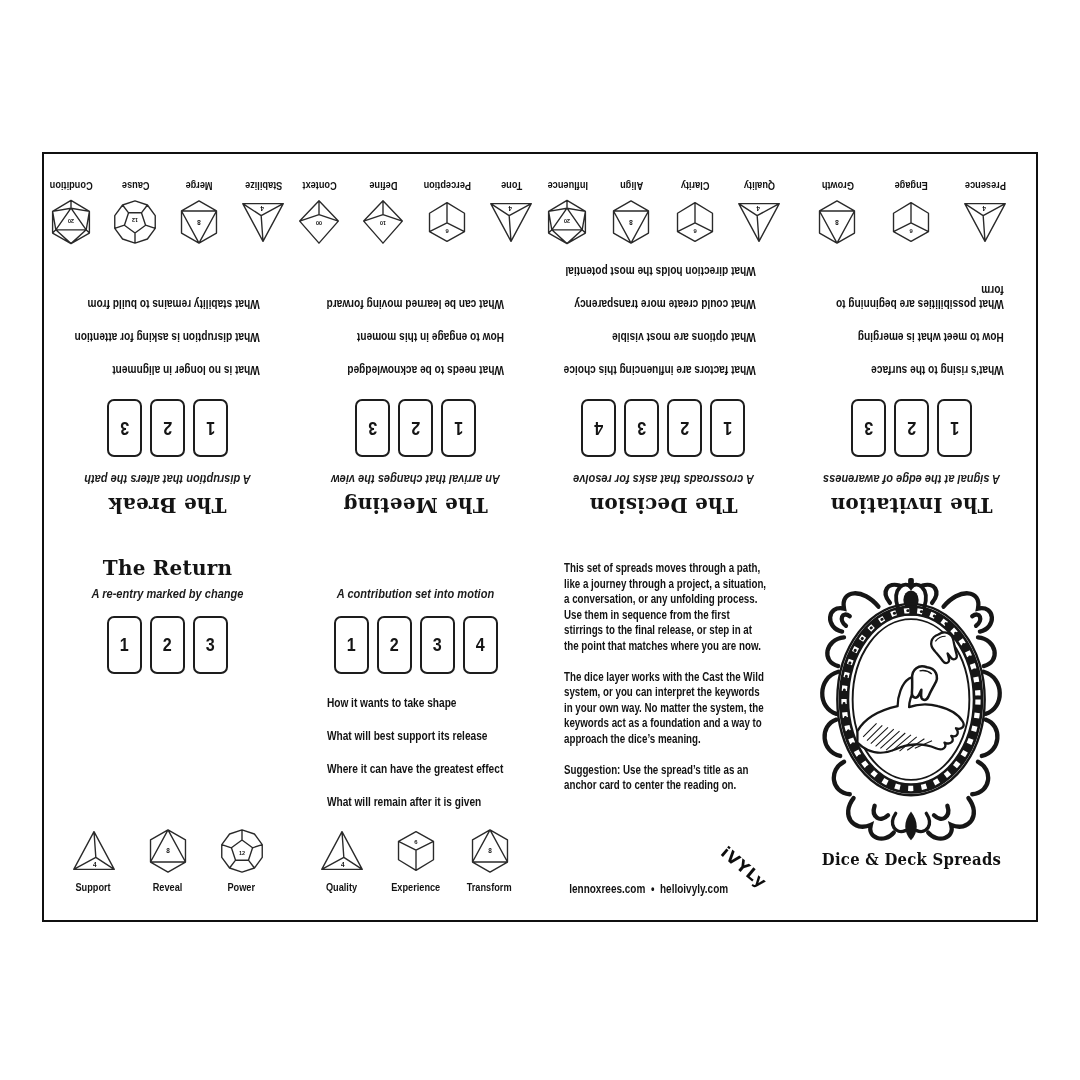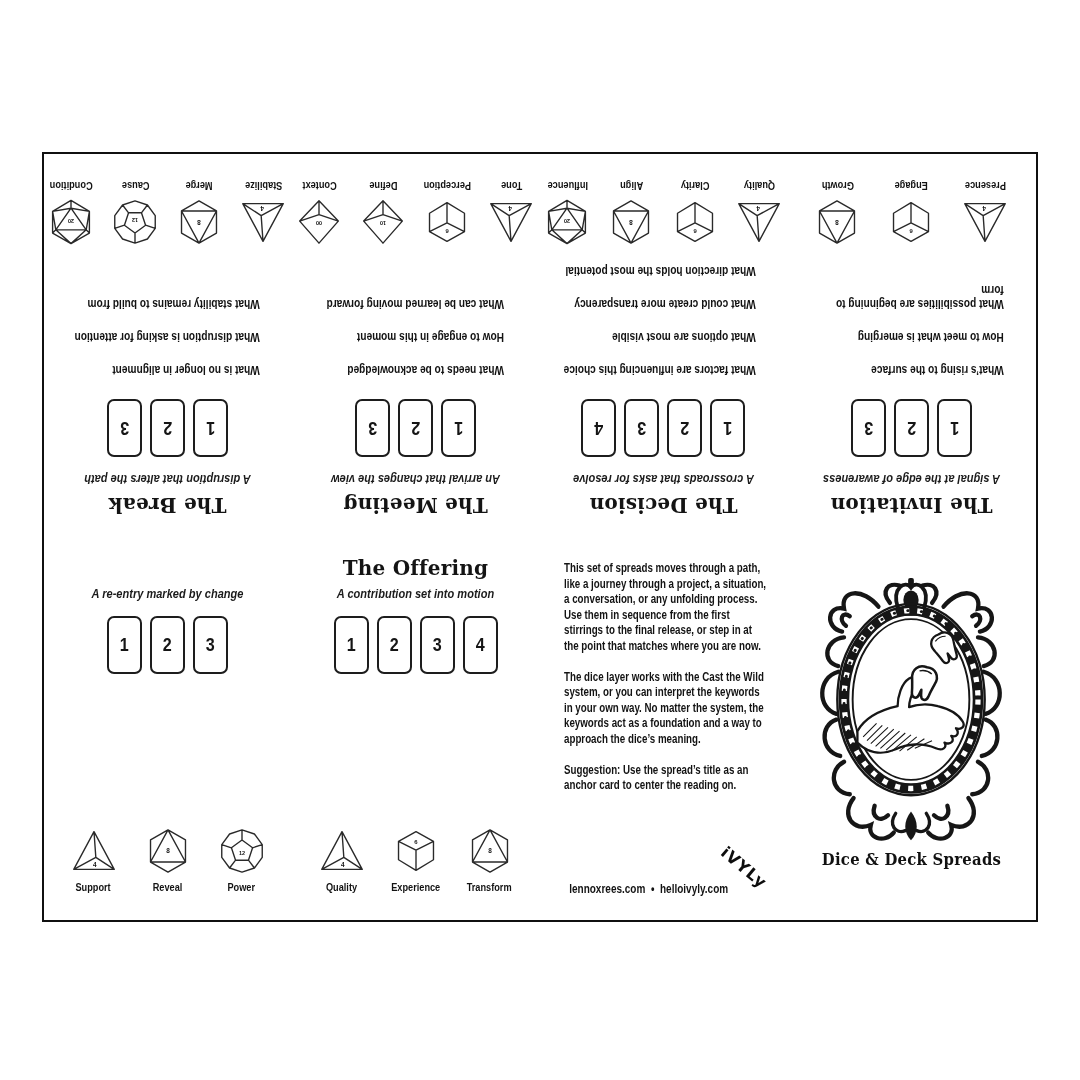--- a/index.html
+++ b/index.html
@@ -316,20 +316,21 @@
           <svg viewBox="0 0 100 100">
             <use href="#d8"></use>
             <text class="dnum" x="50" y="54" font-size="14">8</text>
           </svg>
           <figcaption>Growth</figcaption>
         </figure>
     </div>
   </section>
 
   <section class="panel rowB col0">
+    <h2 class="sp-title">The Return</h2>
     <p class="sp-sub">A re-entry marked by change</p>
     <div class="cards">
       <div class="card">
           <span class="cnum">1</span>
         </div>
       <div class="card">
           <span class="cnum">2</span>
         </div>
       <div class="card">
           <span class="cnum">3</span>
@@ -354,36 +355,41 @@
           <svg viewBox="0 0 100 100">
             <use href="#d12"></use>
             <text class="dnum" x="50" y="58" font-size="12">12</text>
           </svg>
           <figcaption>Power</figcaption>
         </figure>
     </div>
   </section>
 
   <section class="panel rowB col1">
-    <h2 class="sp-title">The Offering</h2>
     <p class="sp-sub">A contribution set into motion</p>
     <div class="cards">
       <div class="card">
           <span class="cnum">1</span>
         </div>
       <div class="card">
           <span class="cnum">2</span>
         </div>
       <div class="card">
           <span class="cnum">3</span>
         </div>
       <div class="card">
           <span class="cnum">4</span>
         </div>
     </div>
+    <div class="qwrap"><ul class="qs">
+      <li>How it wants to take shape</li>
+      <li>What will best support its release</li>
+      <li>Where it can have the greatest effect</li>
+      <li>What will remain after it is given</li>
+    </ul></div>
     <div class="dice three">
       <figure class="die">
           <svg viewBox="0 0 100 100">
             <use href="#d4"></use>
             <text class="dnum" x="52" y="85" font-size="14">4</text>
           </svg>
           <figcaption>Quality</figcaption>
         </figure>
       <figure class="die">
           <svg viewBox="0 0 100 100">

